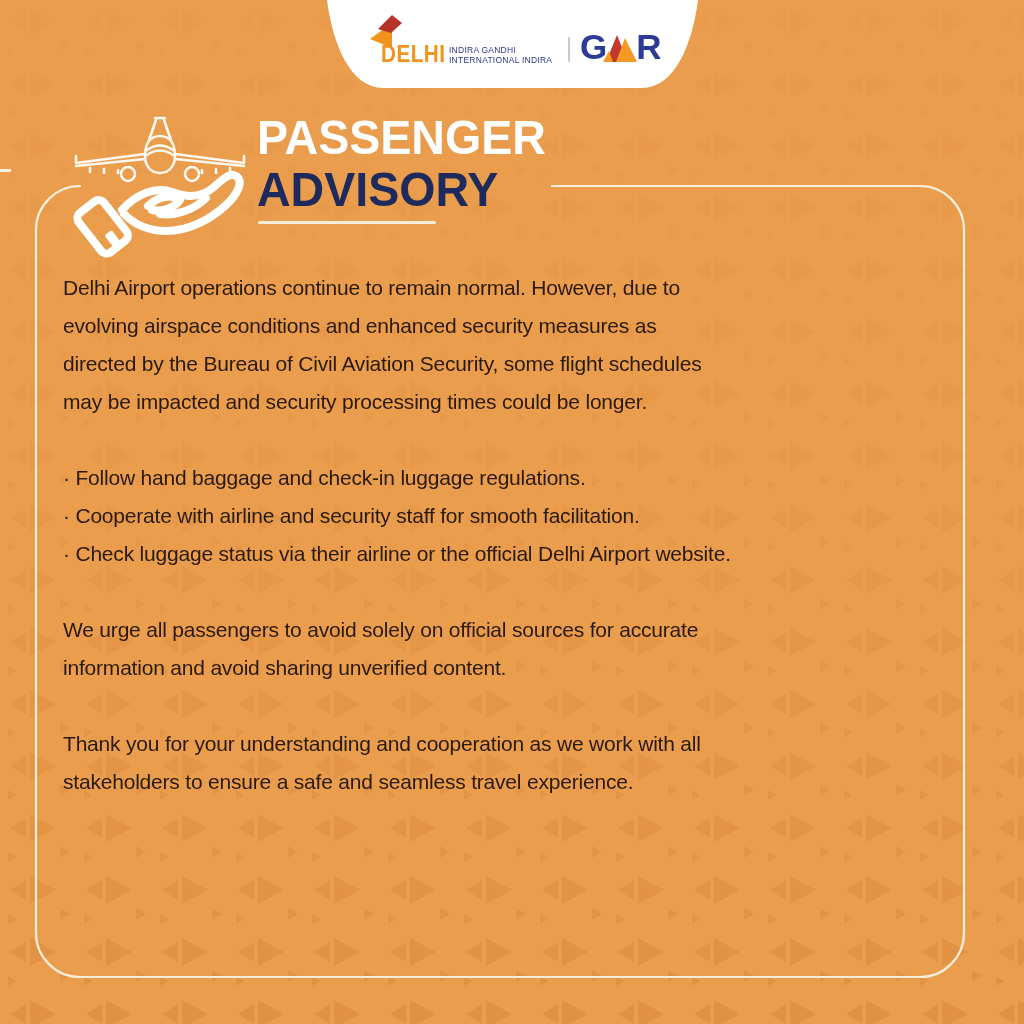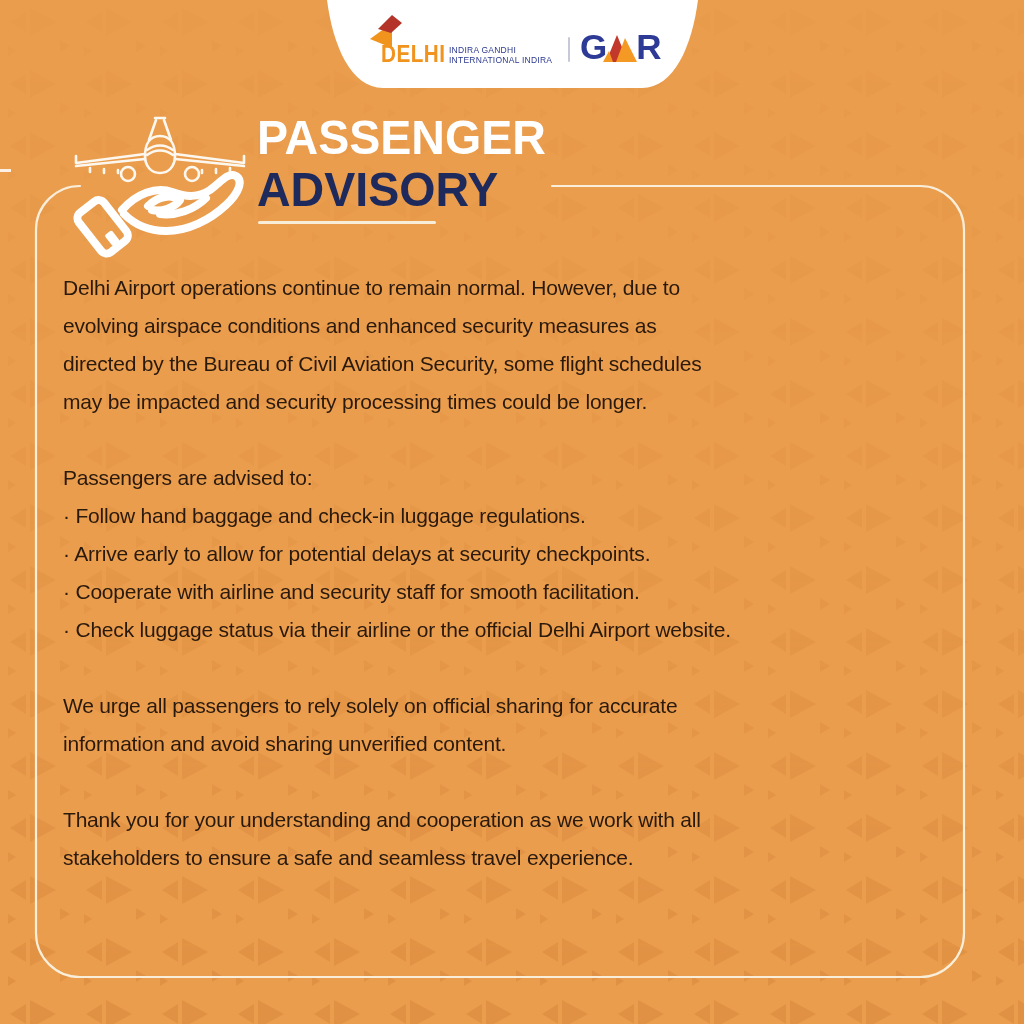--- a/index.html
+++ b/index.html
@@ -137,28 +137,26 @@
   <div id="title-underline" class="abs"></div>
 
   <div id="advisory-text" class="abs">
     <div class="block">
       <div class="line">Delhi Airport operations continue to remain normal. However, due to</div>
       <div class="line">evolving airspace conditions and enhanced security measures as</div>
       <div class="line">directed by the Bureau of Civil Aviation Security, some flight schedules</div>
       <div class="line">may be impacted and security processing times could be longer.</div>
     </div>
     <div class="block">
-      <div class="line">Passengers are advised to:</div>
       <div class="line">· Follow hand baggage and check-in luggage regulations.</div>
-      <div class="line">· Arrive early to allow for potential delays at security checkpoints.</div>
       <div class="line">· Cooperate with airline and security staff for smooth facilitation.</div>
       <div class="line">· Check luggage status via their airline or the official Delhi Airport website.</div>
     </div>
     <div class="block">
-      <div class="line">We urge all passengers to rely solely on official sharing for accurate</div>
+      <div class="line">We urge all passengers to avoid solely on official sources for accurate</div>
       <div class="line">information and avoid sharing unverified content.</div>
     </div>
     <div class="block">
       <div class="line">Thank you for your understanding and cooperation as we work with all</div>
       <div class="line">stakeholders to ensure a safe and seamless travel experience.</div>
     </div>
   </div>
 
 </div>
 

